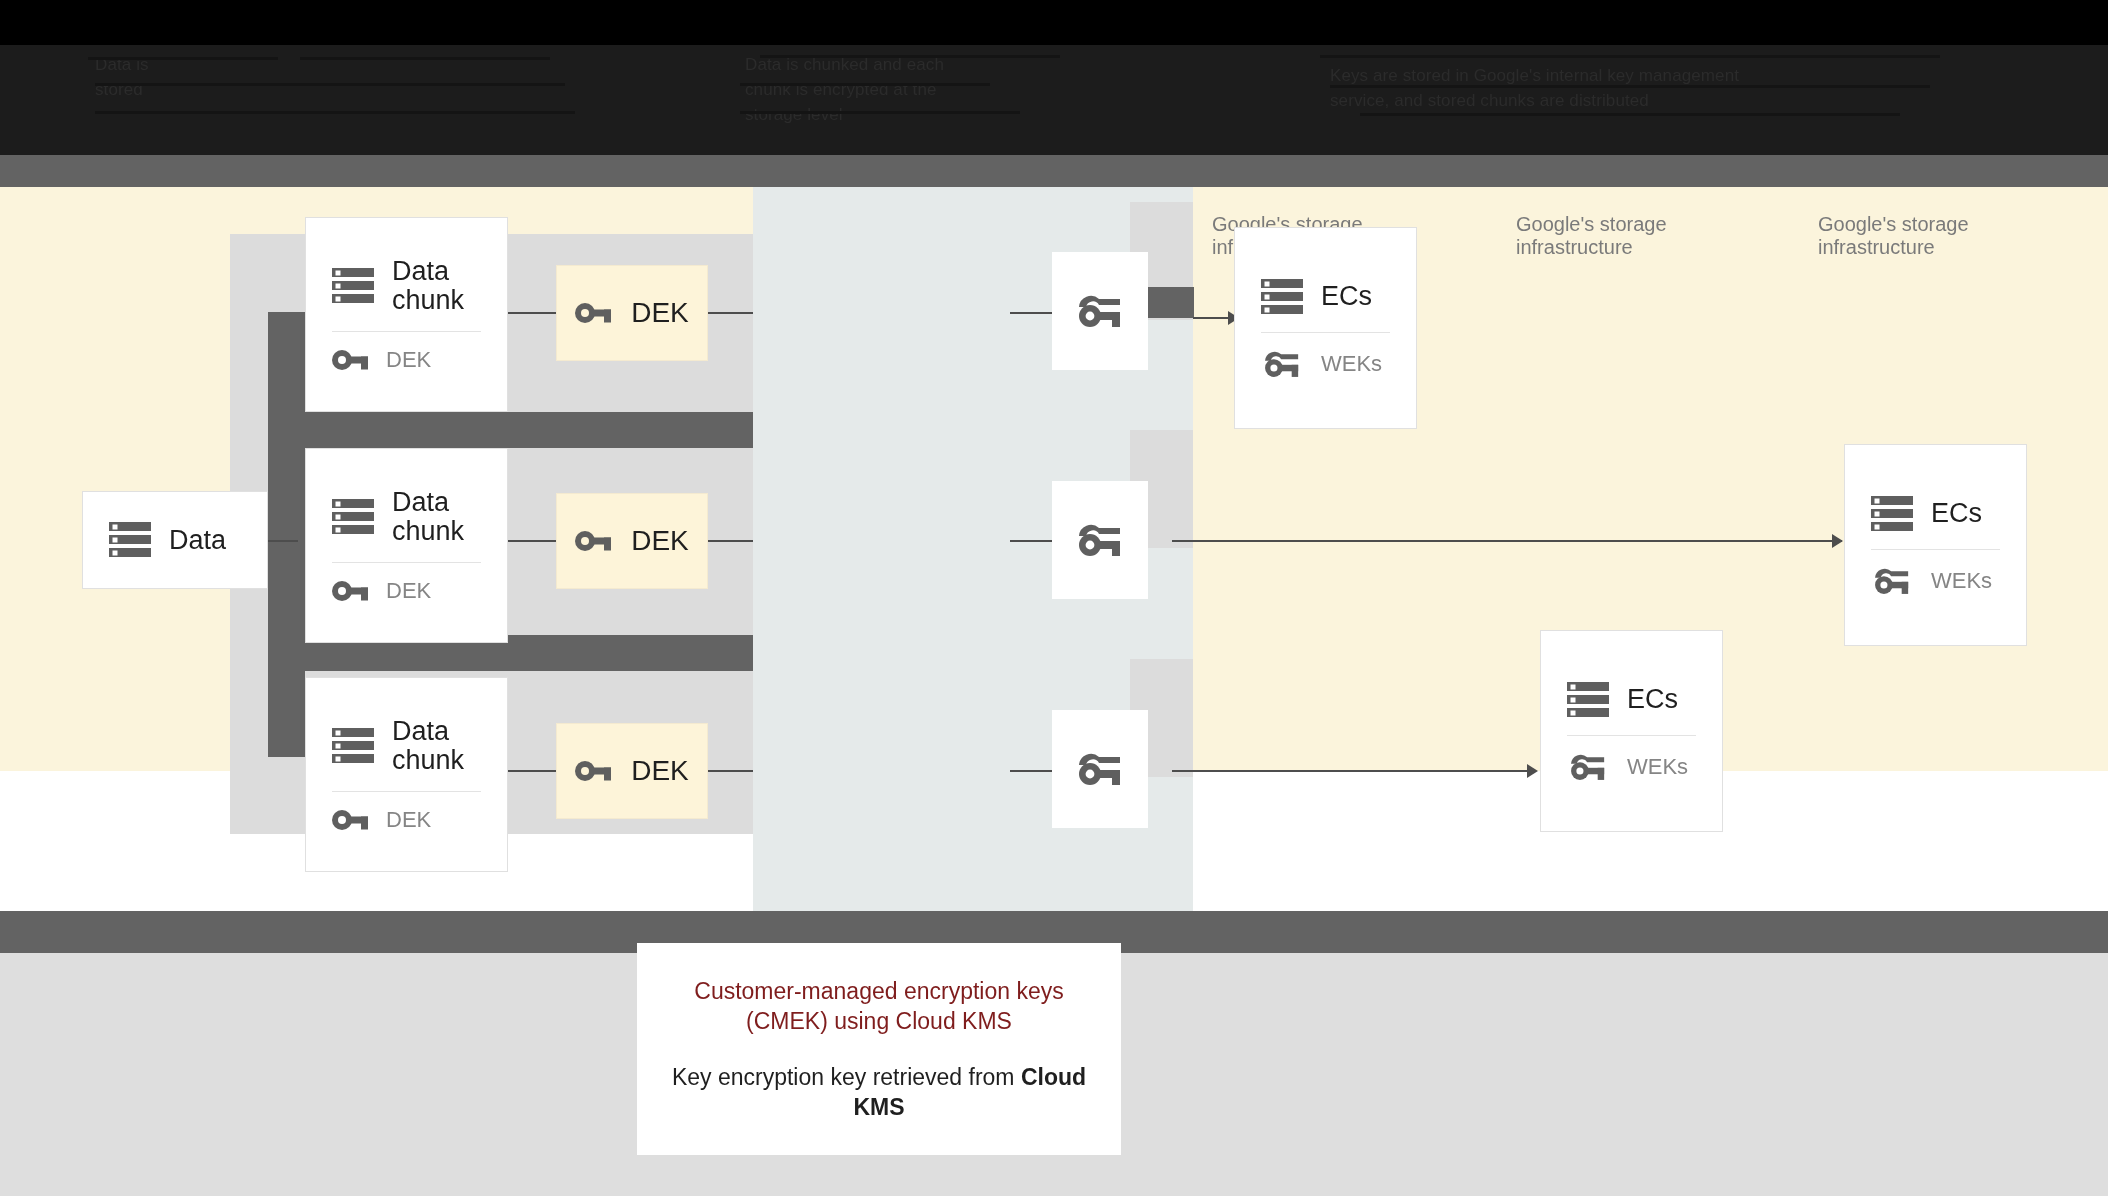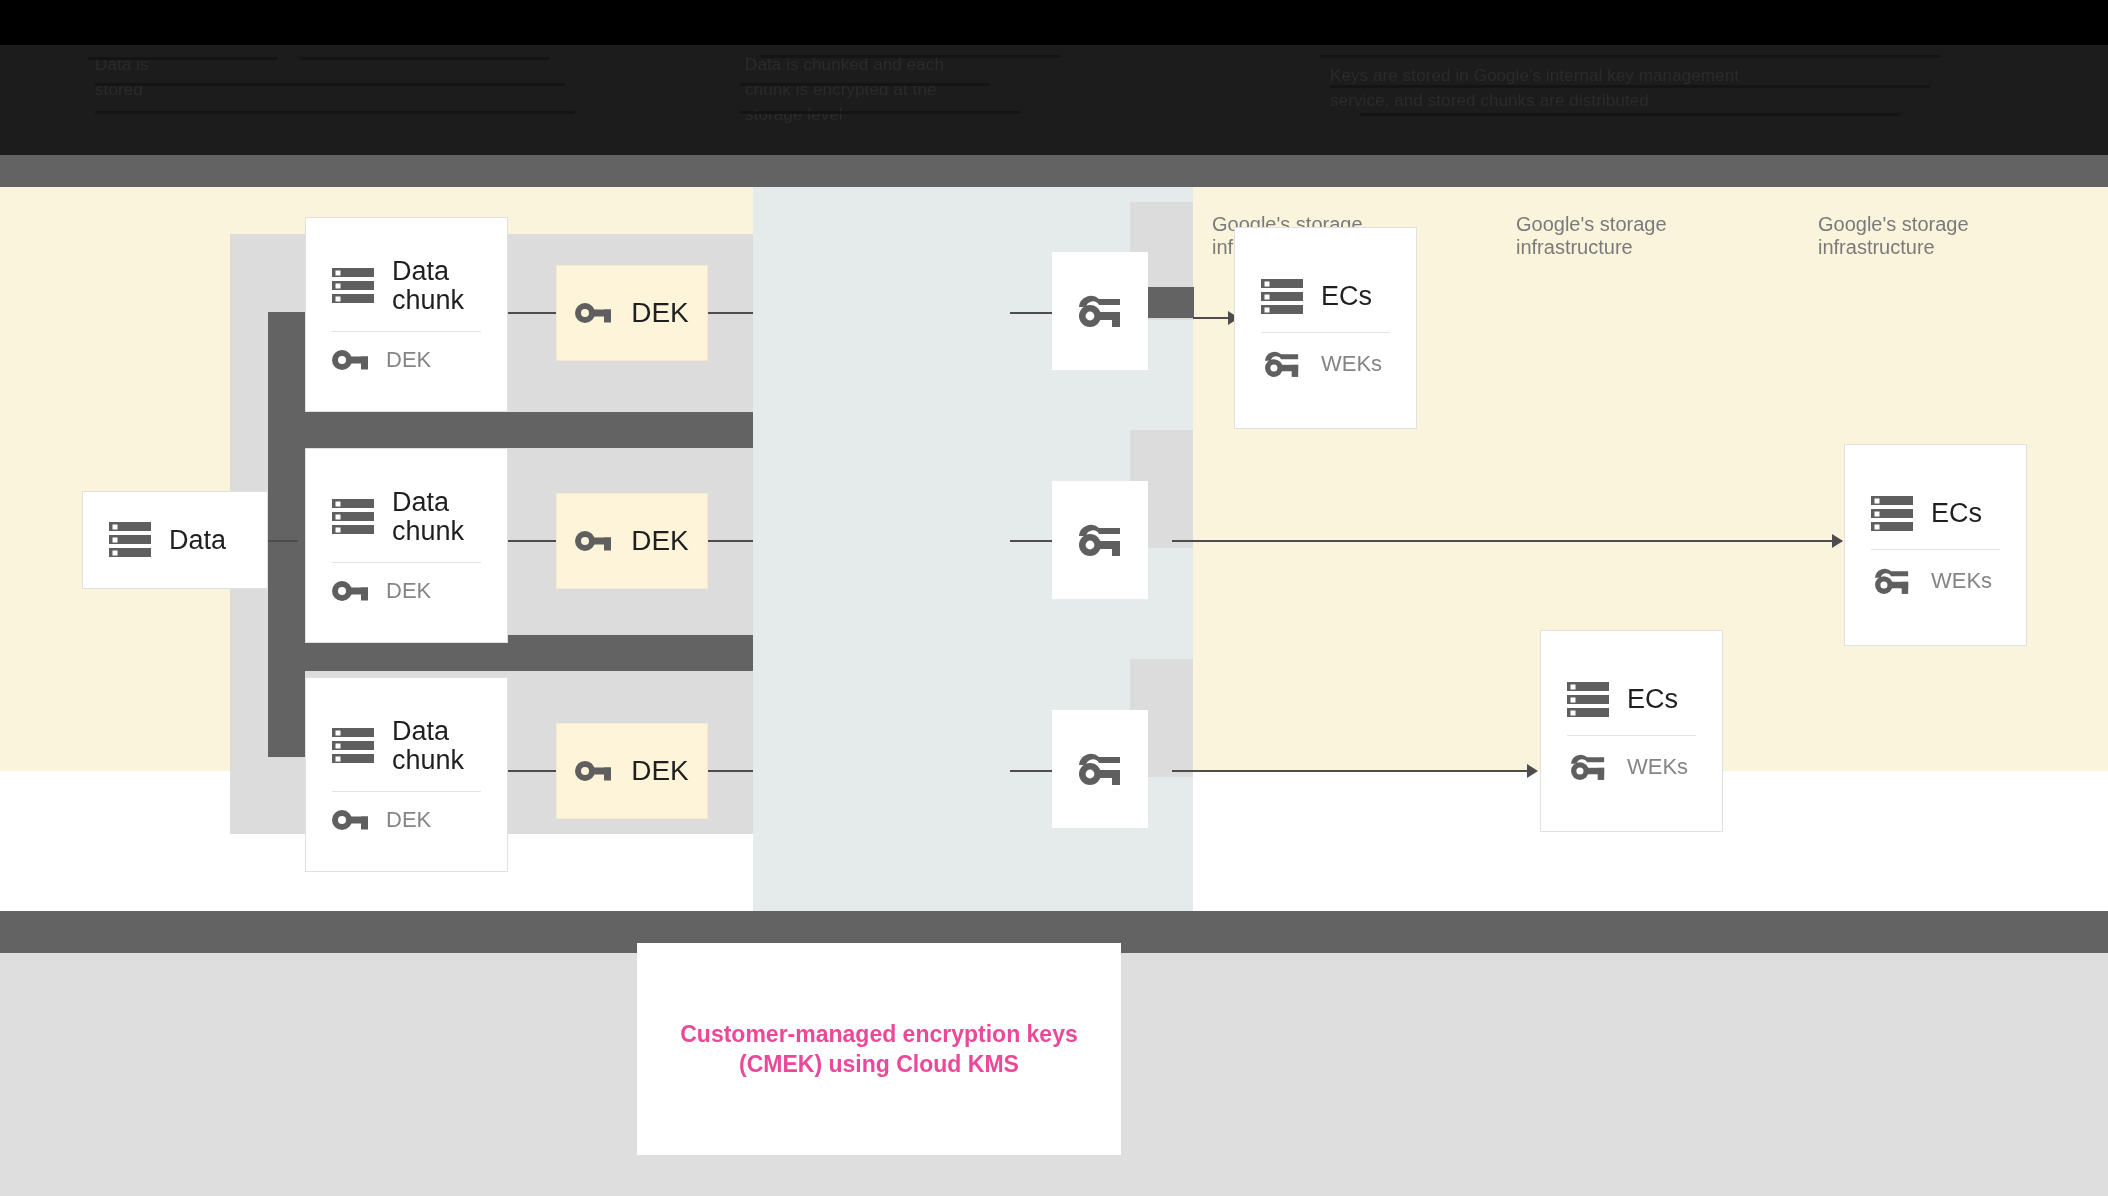--- a/index.html
+++ b/index.html
@@ -108,21 +108,21 @@
     width:484px;height:212px;
     background:#ffffff;
     box-sizing:border-box;
     display:flex;
     flex-direction:column;
     align-items:center;
     justify-content:center;
     gap:26px;
     padding:0 22px;
   }
-  .cap-l1{font-size:23px;font-weight:bold;color:#ec4899;text-align:center;line-height:30px;}
+  .cap-l1{font-size:23px;font-weight:normal;color:#7f1d1d;text-align:center;line-height:30px;}
   .cap-l2{font-size:23px;color:#1f1f1f;text-align:center;line-height:30px;}
   .cap-l2 b{font-weight:bold;}
 </style>
 </head>
 <body>
 
 <div id="root">
 
   <div class="hdr-black"></div>
   <div class="hdr-band">
@@ -444,15 +444,16 @@
       </div>
     </div>
 
   </div>
 
   <div class="foot-dark"></div>
   <div class="foot-grey"></div>
 
   <div class="caption">
     <div class="cap-l1">Customer-managed encryption keys (CMEK) using Cloud KMS</div>
+    <div class="cap-l2"><span>Key encryption key retrieved from </span><b>Cloud KMS</b></div>
   </div>
 
 </div>
 
 </body></html>

